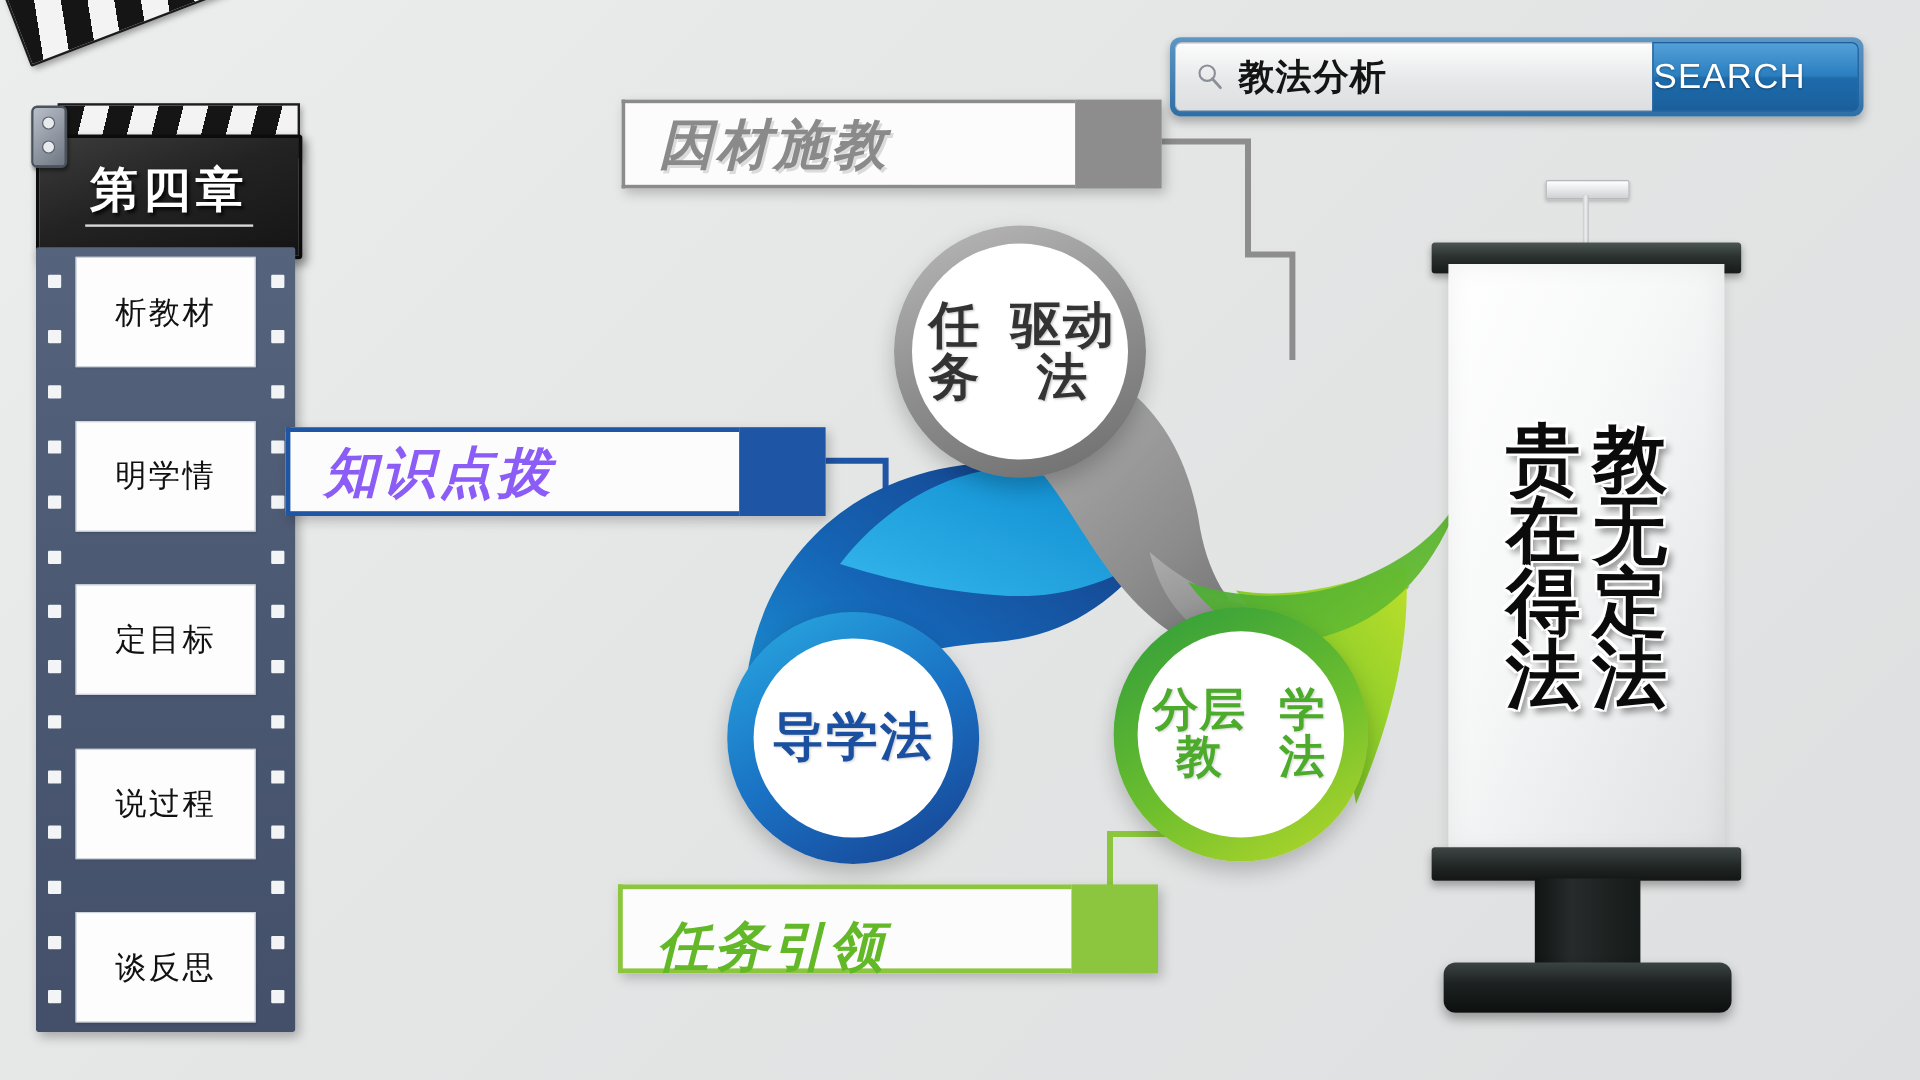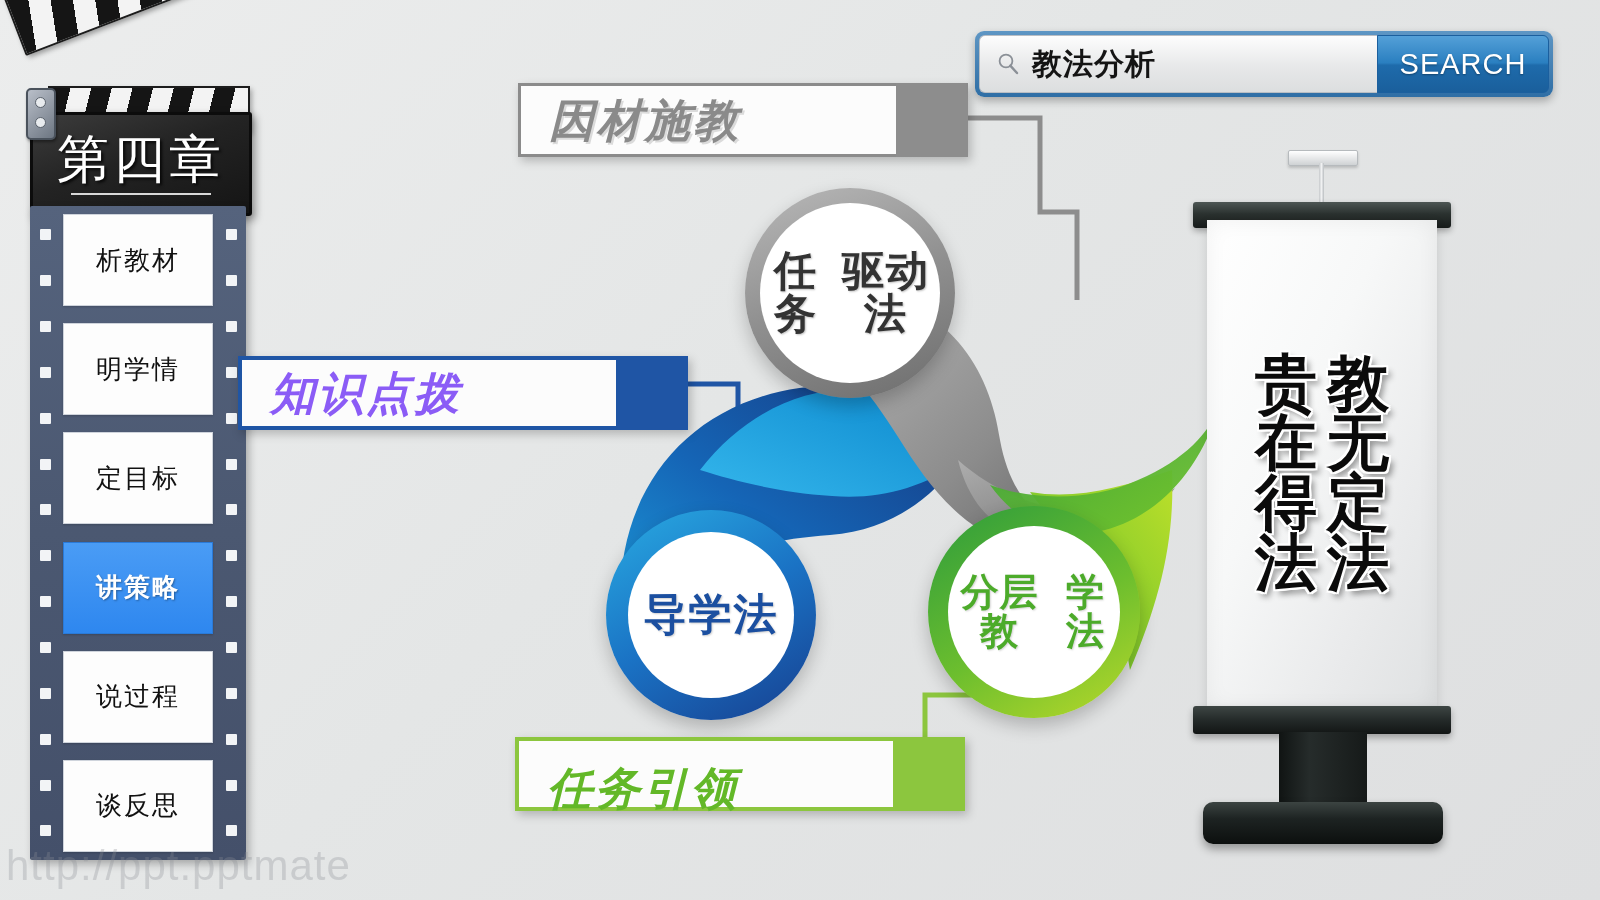--- a/index.html
+++ b/index.html
@@ -41,21 +41,21 @@
     border:2px solid #1c1c1c;box-shadow:2px 3px 5px rgba(0,0,0,.3);
   }
   .clap-panel{
     position:absolute;left:22px;top:112px;width:216px;height:98px;
     background:linear-gradient(160deg,#3c3c3c 0%,#232323 45%,#151515 100%);
     border:3px solid #0c0c0c;border-radius:3px;
     box-shadow:3px 4px 8px rgba(0,0,0,.4);
     display:flex;flex-direction:column;align-items:center;justify-content:center;
   }
   .clap-title{
-    color:#fff;font-size:52px;font-weight:normal;letter-spacing:4px;
+    color:#fff;font-size:40px;font-weight:bold;letter-spacing:4px;
     text-shadow:2px 2px 3px rgba(0,0,0,.8);line-height:1;
   }
   .clap-underline{width:140px;height:2px;background:#d8d8d8;margin-top:8px;}
 
   .filmstrip{
     position:absolute;left:22px;top:206px;width:216px;height:654px;
     background:linear-gradient(180deg,#55637d 0%,#4b5871 50%,#44506a 100%);
     border-radius:2px;box-shadow:3px 4px 9px rgba(0,0,0,.28);
     padding:8px 0;box-sizing:border-box;
   }
@@ -159,21 +159,21 @@
   .search-field{
     flex:1;background:linear-gradient(180deg,#fdfdfd 0%,#e7e8e9 55%,#dcdedf 100%);
     border-radius:6px 0 0 6px;display:flex;align-items:center;padding-left:16px;
     border:1px solid #b9bec4;border-right:none;box-sizing:border-box;
   }
   .mag{width:24px;height:24px;position:relative;flex:none;margin-right:12px;}
   .search-text{font-size:30px;font-weight:bold;color:#141414;letter-spacing:1px;text-align:center;}
   .search-btn{
     width:172px;border-radius:0 6px 6px 0;
     background:linear-gradient(180deg,#54a0d8 0%,#2a7fc0 48%,#1e6bab 52%,#1a5f9c 100%);
-    display:flex;align-items:center;justify-content:center;
+    display:flex;align-items:center;justify-content:flex-start;
     color:#fff;font-size:29px;letter-spacing:1px;
     text-shadow:0 1px 2px rgba(0,0,0,.35);
     border:1px solid #1b5f9e;box-sizing:border-box;
   }
 
   
   .rollup{position:absolute;left:1185px;top:150px;width:275px;height:700px;}
   .lamp-bar{position:absolute;left:103px;top:0;width:68px;height:14px;
     background:linear-gradient(180deg,#ffffff,#cfd2d4);border:1px solid #b6babd;border-radius:2px;
     box-shadow:0 2px 3px rgba(0,0,0,.18);}
@@ -255,23 +255,20 @@
       </div>
       <div class="frames">
         <div class="frame">
           <span>析教材</span>
         </div>
         <div class="frame">
           <span>明学情</span>
         </div>
         <div class="frame">
           <span>定目标</span>
-        </div>
-        <div class="frame active">
-          <span>讲策略</span>
         </div>
         <div class="frame">
           <span>说过程</span>
         </div>
         <div class="frame">
           <span>谈反思</span>
         </div>
       </div>
     </div>
   </div>
@@ -409,15 +406,14 @@
           <span>得</span>
           <span>法</span>
         </div>
       </div>
     </div>
     <div class="ban-foot"></div>
     <div class="ban-stand"></div>
     <div class="ban-base"></div>
   </div>
 
-  <div class="watermark">http://ppt.pptmate</div>
 
 </div>
 
 </body></html>

